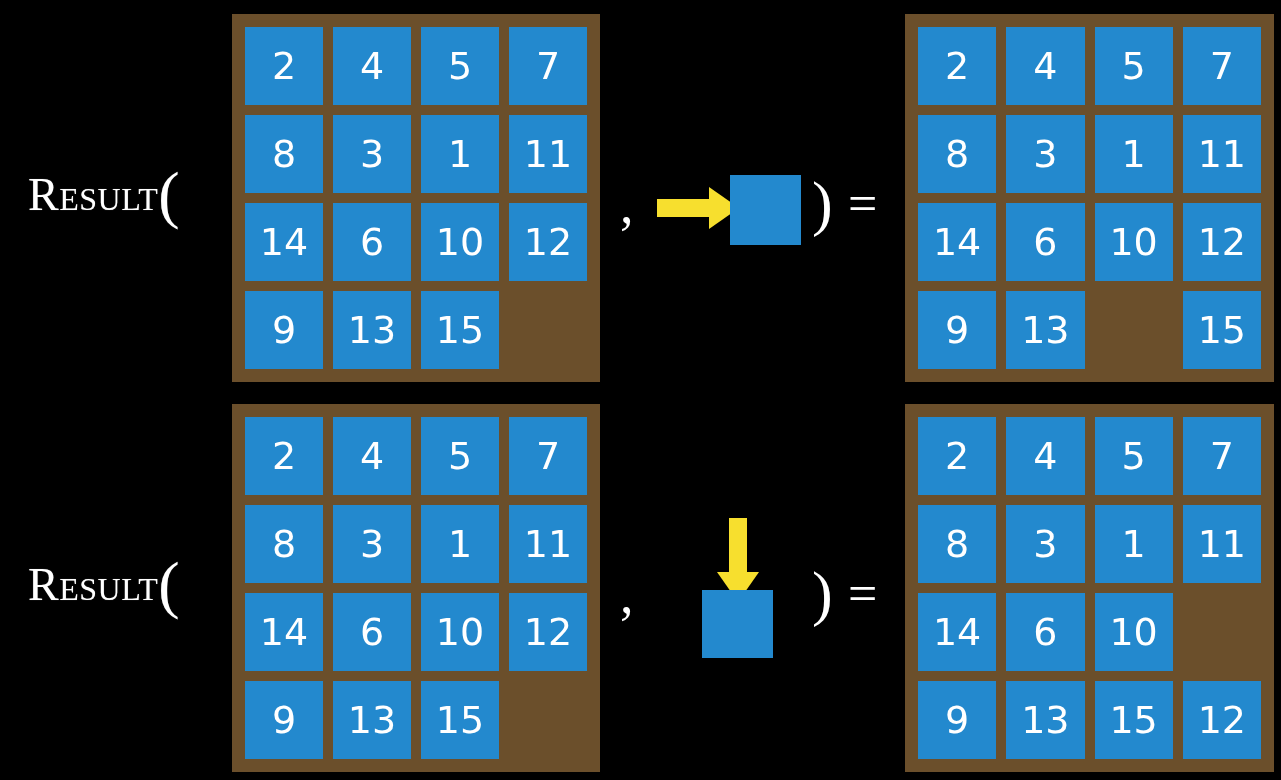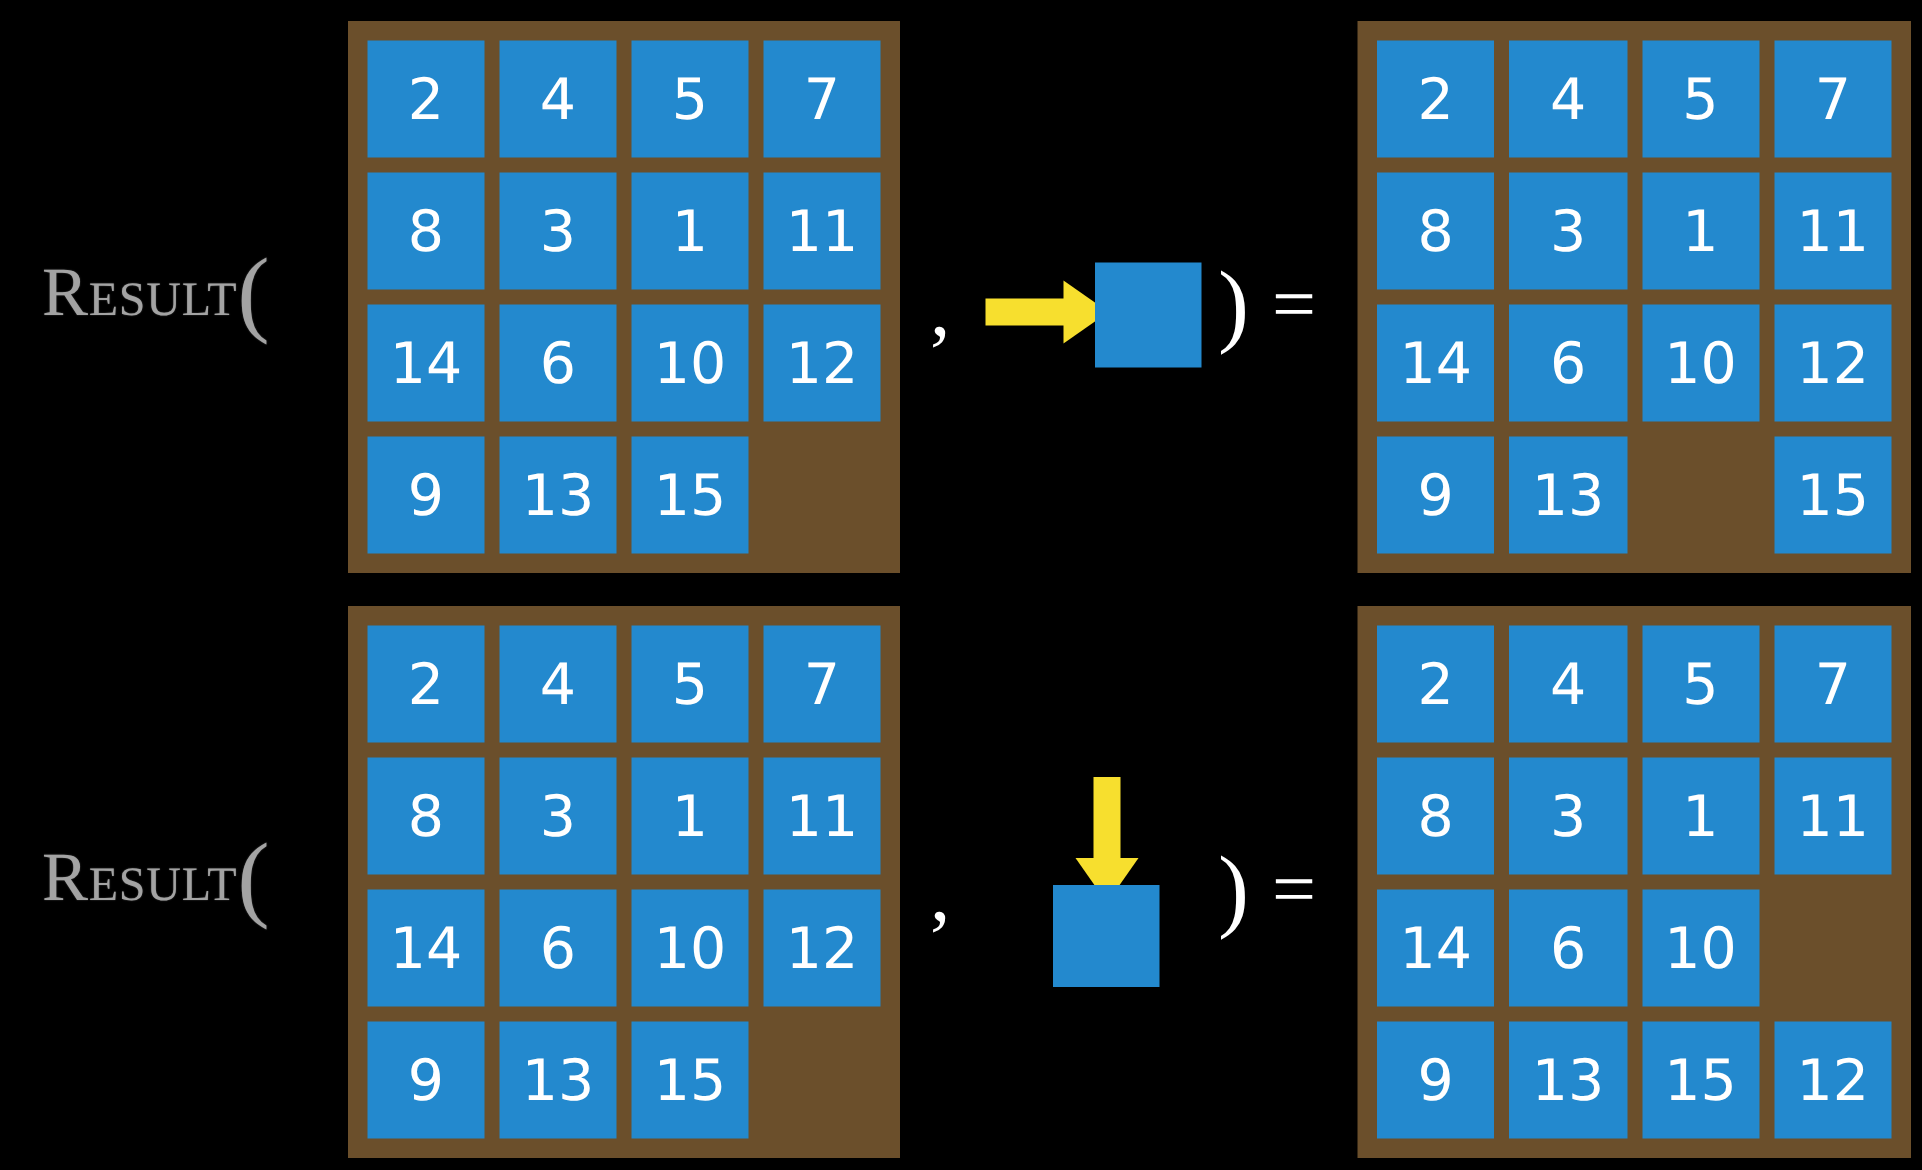--- a/index.html
+++ b/index.html
@@ -25,21 +25,21 @@
   }
   .eq-row.top    { top: 0; }
   .eq-row.bottom { top: 390px; }
 
   
   .result-label {
     position: absolute;
     left: 28px;
     top: 50%;
     transform: translateY(-50%);
-    color: #a3a3a3;
+    color: #ffffff;
     font-family: "Liberation Serif", "DejaVu Serif", serif;
     font-size: 46px;
     font-variant: small-caps;
     letter-spacing: 0.5px;
     white-space: nowrap;
     line-height: 1;
     text-shadow: 0 0 1px rgba(255,255,255,0.35);
   }
   .result-label .paren {
     font-variant: normal;

